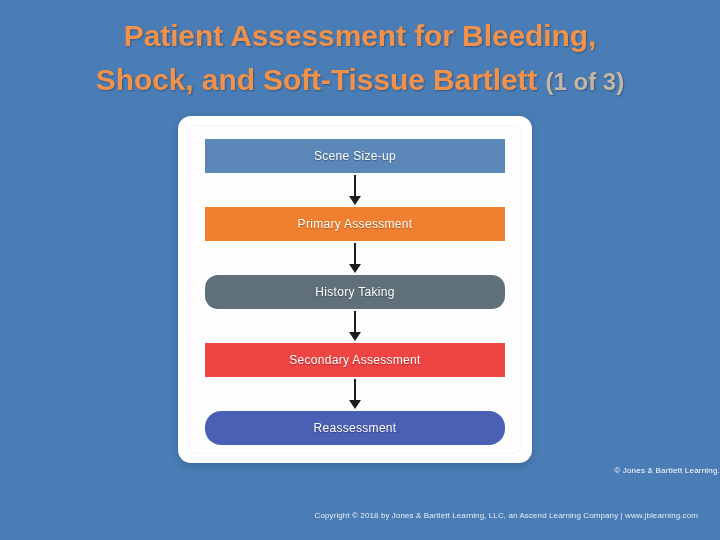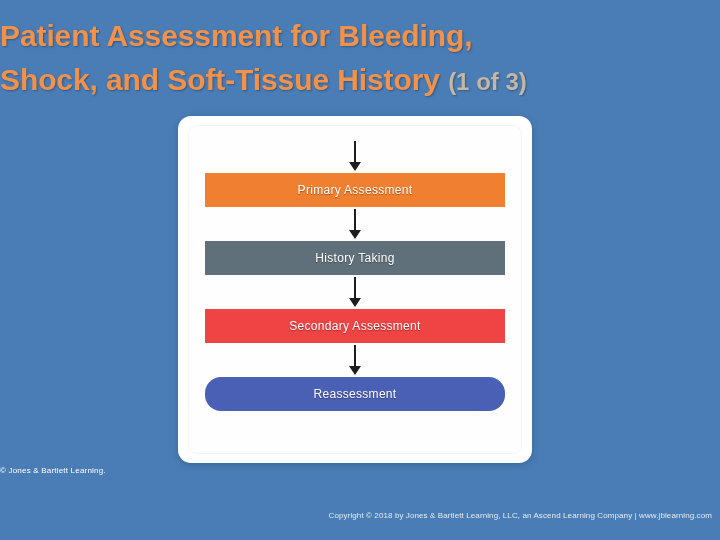--- a/index.html
+++ b/index.html
@@ -14,20 +14,21 @@
     font-family: "Liberation Sans", sans-serif;
     position: relative;
   }
 
   
   #slide-title {
     position: absolute;
     left: 0;
     top: 14px;
     width: 720px;
+    text-align: center;
     line-height: 44px;
     font-size: 30px;
     font-weight: bold;
     color: #f2924a;
     text-shadow: 1px 1px 2px rgba(20,45,75,0.45);
     letter-spacing: -0.1px;
   }
   #slide-title .title-line {
     display: block;
   }
@@ -124,75 +125,80 @@
     border-right: 6px solid transparent;
     border-top: 9px solid #1d1d1d;
   }
 
   
   #figure-credit {
     position: absolute;
     left: 0;
     top: 466px;
     width: 720px;
-    text-align: left;
+    text-align: right;
     font-size: 8px;
     color: #ffffff;
     letter-spacing: 0.2px;
   }
 
   
   #footer-bar {
     position: absolute;
     left: 0;
     bottom: 0;
     width: 720px;
     height: 40px;
   }
   #footer-copyright {
     position: absolute;
-    right: 8px;
+    right: 22px;
     top: 11px;
     font-size: 8px;
     color: #e3ecf5;
     letter-spacing: 0.1px;
     white-space: nowrap;
     text-align: center;
   }
 </style>
 </head>
 <body style="background: rgb(74, 125, 181);">
 
 <div id="slide-title" style="color: rgb(242, 146, 74);">
   <span class="title-line">Patient Assessment for Bleeding,</span>
-  <span class="title-line"><span>Shock, and Soft-Tissue History</span> <span class="title-count" style="color: rgb(198, 182, 164);">(1 of 3)</span></span>
+  <span class="title-line"><span>Shock, and Soft-Tissue Bartlett</span> <span class="title-count" style="color: rgb(198, 182, 164);">(1 of 3)</span></span>
 </div>
 
 <div id="figure-card">
   <div id="figure-inner">
 
     <div id="flow-diagram">
 
+      <div class="flow-step">
+        <div class="flow-box" style="background: rgb(91, 134, 184);">
+          <span>Scene Size-up</span>
+        </div>
+      </div>
       <div class="flow-connector">
         <div class="arrow-shaft"></div>
         <div class="arrow-head"></div>
       </div>
 
       <div class="flow-step">
         <div class="flow-box" style="background: rgb(240, 127, 47); align-items: center;">
           <span>Primary Assessment</span>
         </div>
       </div>
       <div class="flow-connector">
         <div class="arrow-shaft"></div>
         <div class="arrow-head"></div>
       </div>
 
       <div class="flow-step">
-        <div class="flow-box" style="background: rgb(95, 112, 122);">
+        <div class="flow-box" style="background: rgb(95, 112, 122); border-radius: 13px;">
           <span>History Taking</span>
         </div>
       </div>
       <div class="flow-connector">
         <div class="arrow-shaft"></div>
         <div class="arrow-head"></div>
       </div>
 
       <div class="flow-step">
         <div class="flow-box" style="background: #ef4444;">

